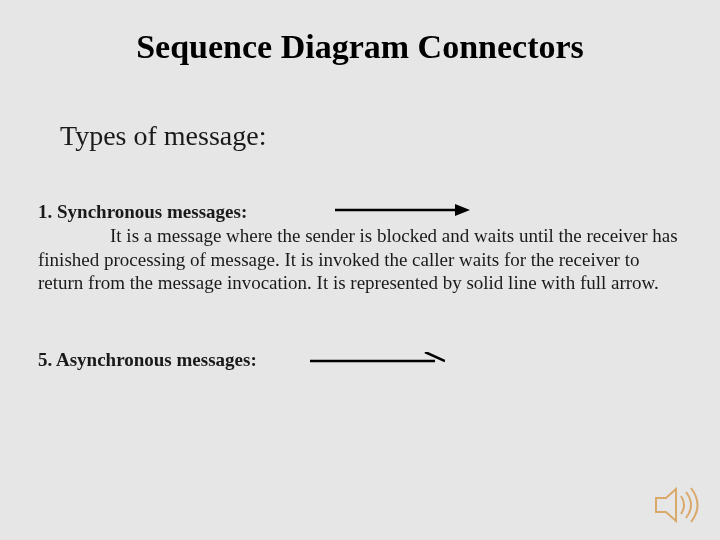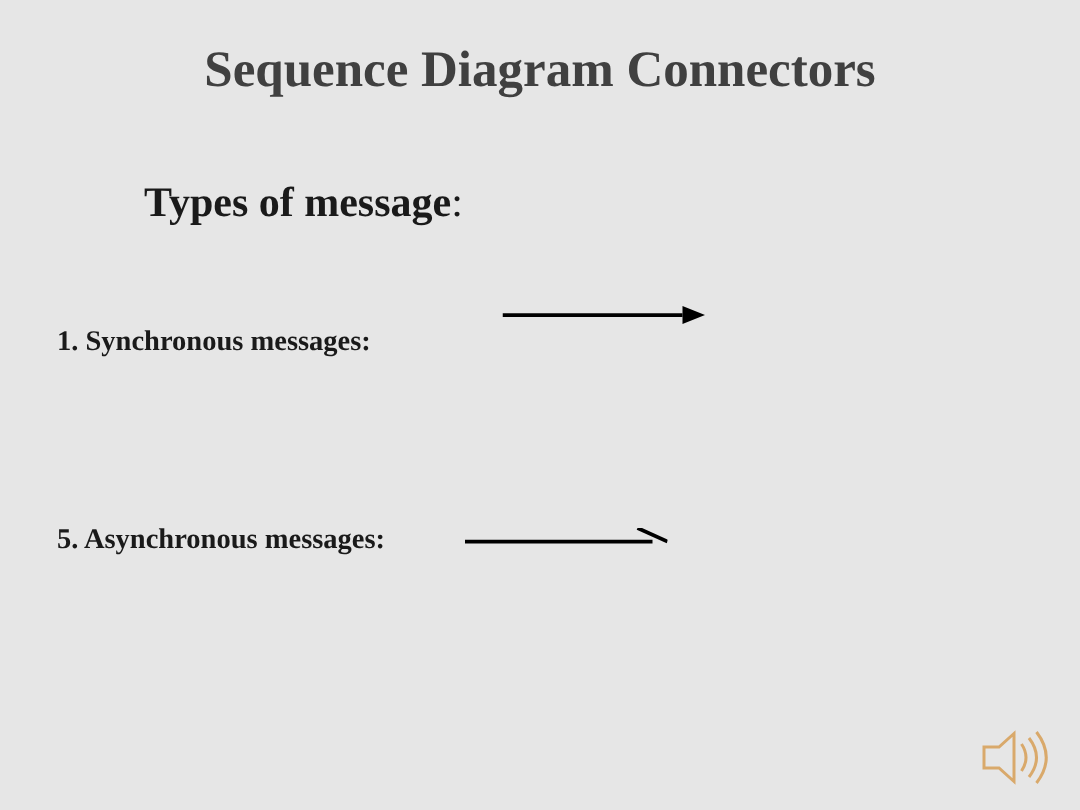--- a/index.html
+++ b/index.html
@@ -19,37 +19,37 @@
     box-sizing: border-box;
   }
   .title {
     position: absolute;
     top: 28px;
     left: 0;
     width: 100%;
     text-align: center;
     font-size: 34px;
     font-weight: 700;
-    color: #404040;
+    color: #000000;
   }
   .subtitle {
     position: absolute;
     top: 120px;
     left: 60px;
     font-size: 28px;
   }
-  .subtitle .strong { font-weight: 700; margin-left: 36px; }
+  .subtitle .strong { font-weight: 400; }
   .block {
     position: absolute;
     left: 38px;
     right: 38px;
     font-size: 19px;
     line-height: 1.25;
   }
-  .block1 { top: 216px; }
+  .block1 { top: 200px; }
   .block2 { top: 348px; }
   .item-head { font-weight: 700; }
   .indent { display: inline-block; width: 72px; }
   .arrow {
     position: absolute;
     top: 203px;
     left: 335px;
     width: 135px;
     height: 14px;
   }
@@ -74,21 +74,21 @@
 <div class="slide">
 
   <div class="title">Sequence Diagram Connectors</div>
 
   <div class="subtitle">
     <span class="strong">Types of message</span><span>:</span>
   </div>
 
   <div class="block block1">
     <span class="item-head">1.  Synchronous messages:</span><br>
-    <span class="indent"></span>
+    <span class="indent"></span><span>It is a message where the sender is blocked and waits until the receiver has finished processing of message. It is invoked the caller waits for the receiver to return from the message invocation. It is represented by solid line with full arrow.</span>
   </div>
 
   <div class="arrow">
     <svg width="135" height="14" viewBox="0 0 135 14">
       <line x1="0" y1="7" x2="120" y2="7" stroke="#000" stroke-width="2.5"></line>
       <polygon points="120,1 135,7 120,13" fill="#000"></polygon>
     </svg>
   </div>
 
   <div class="block block2">

